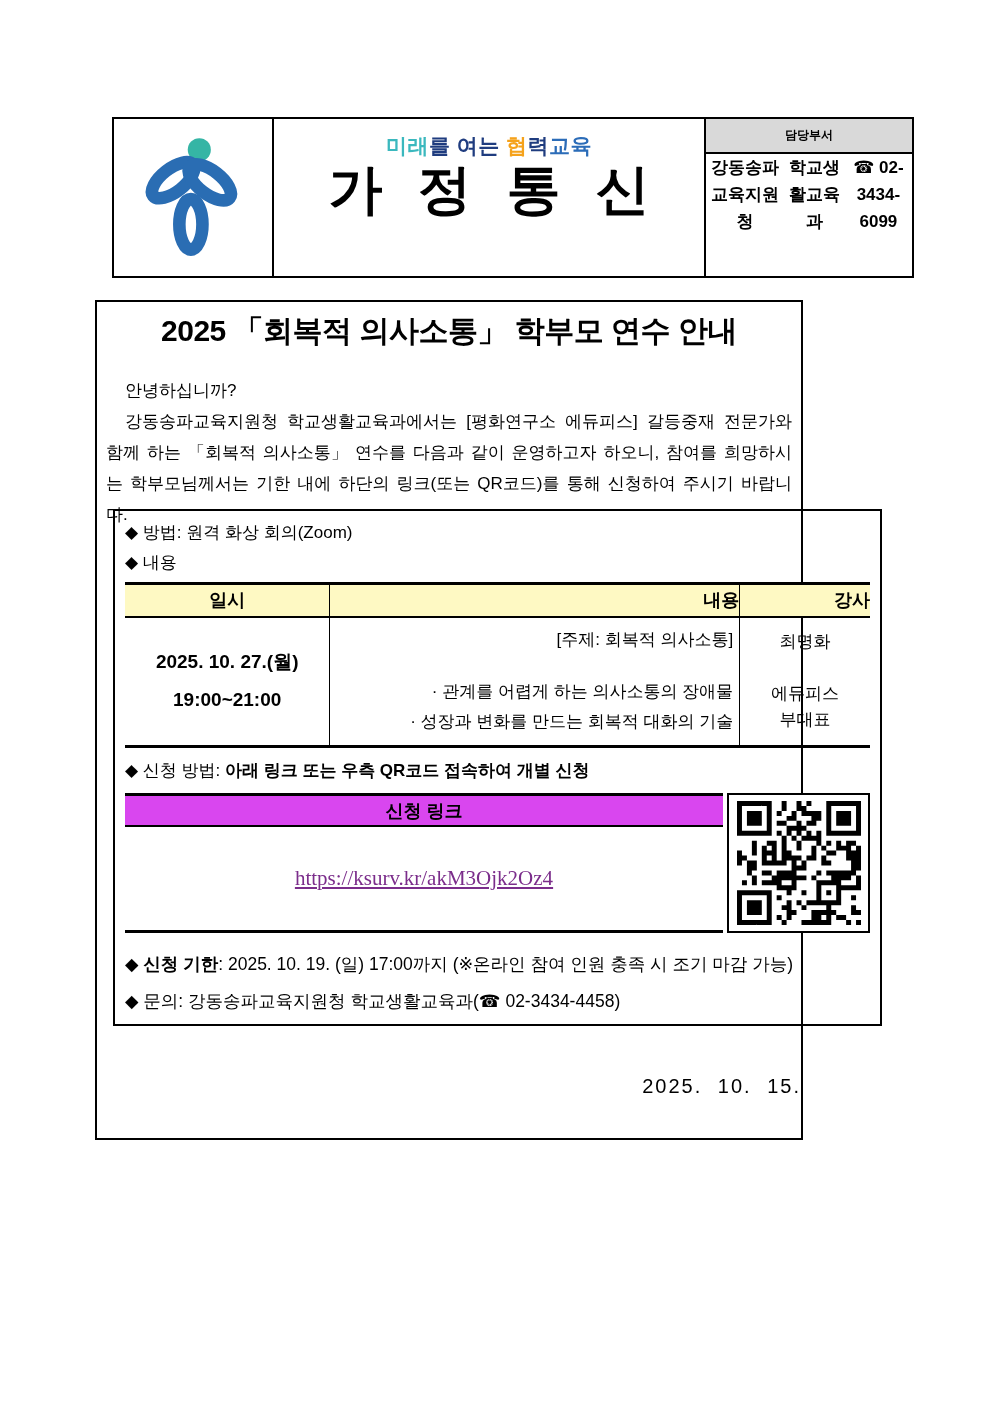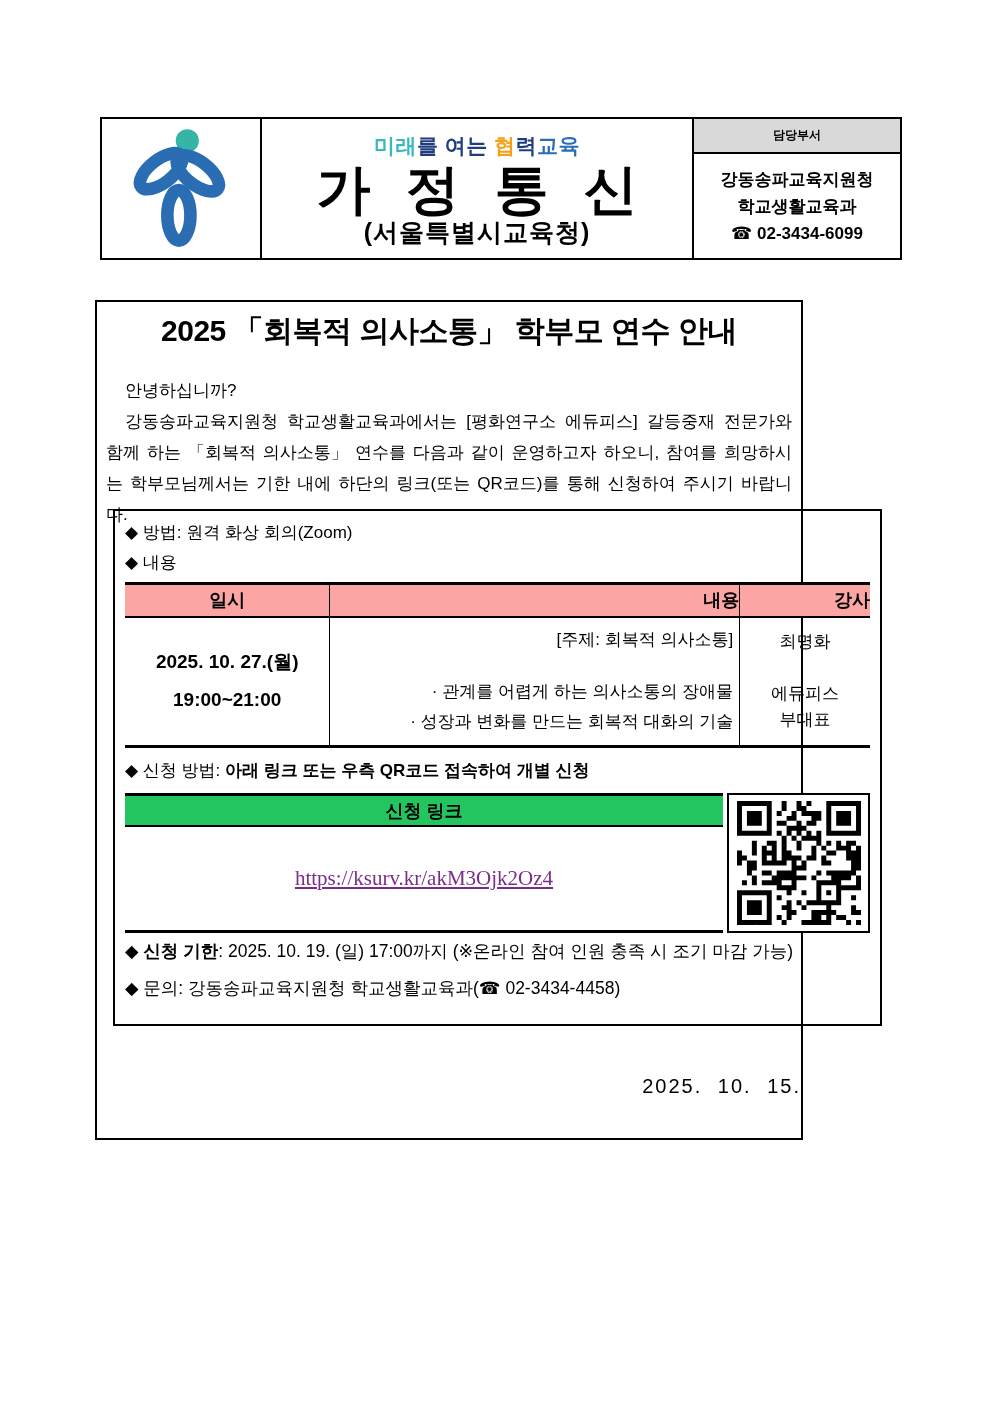--- a/index.html
+++ b/index.html
@@ -5,35 +5,35 @@
   * { margin:0; padding:0; box-sizing:border-box; }
   html,body { background:#fff; }
   body {
     width:992px; height:1403px; position:relative;
     font-family:"Liberation Sans","DejaVu Sans",sans-serif;
     color:#000;
   }
 
   
   .header-table {
-    position:absolute; left:100px; top:117px; width:802px; height:143px;
+    position:absolute; left:112px; top:117px; width:802px; height:161px;
     border:2px solid #000; display:flex; background:#fff;
   }
   .logo-cell { width:160px; border-right:2px solid #000; display:flex; align-items:center; justify-content:center; }
   .title-cell { flex:1; border-right:2px solid #000; text-align:center; padding-top:13px; }
   .slogan { font-size:21px; font-weight:bold; letter-spacing:0.5px; }
   .main-masthead { font-size:54px; font-weight:900; letter-spacing:10px; line-height:58px; margin-left:10px; }
   .masthead-sub { font-size:25px; font-weight:800; letter-spacing:1px; margin-top:-2px; }
   .dept-cell { width:206px; display:flex; flex-direction:column; }
   .dept-header {
     height:35px; background:#d9d9d9; border-bottom:2px solid #000;
     font-weight:bold; font-size:12px; text-align:center; line-height:33px;
   }
   .dept-body {
-    flex:1; display:flex; flex-direction:column; justify-content:center;
+    flex:1; display:flex; flex-direction:row; justify-content:center;
     text-align:center; font-weight:bold; font-size:17px; line-height:27px;
   }
 
   
   .content-box {
     position:absolute; left:95px; top:300px; width:708px; height:840px;
     border:2px solid #000; background:#fff;
   }
   .notice-title {
     margin-top:9px; text-align:center; font-size:30px; font-weight:900; letter-spacing:-0.5px;
@@ -46,56 +46,56 @@
   .inner-box {
     position:absolute; left:16px; top:207px; width:769px; height:517px;
     border:2px solid #000; padding:7px 10px 0 10px;
   }
   .bullet-line { font-size:17px; line-height:30px; white-space:nowrap; }
   .bullet-line .b-bold { font-weight:bold; }
 
   
   .schedule-table { width:100%; border-collapse:collapse; margin-top:4px; table-layout:fixed; }
   .schedule-table th {
-    background:#fca5a5; font-size:18px; font-weight:bold; height:33px;
+    background:#fef9c3; font-size:18px; font-weight:bold; height:33px;
     border-top:3px solid #000; border-bottom:2px solid #000;
   }
   .schedule-table td { border-bottom:3px solid #000; vertical-align:middle; height:129px; }
   .col-divider-l { border-left:1.5px solid #000;text-align:right; }
   .cell-datetime { text-align:center; font-weight:bold; font-size:19px; line-height:30px; }
   .cell-datetime .dt-gap { display:block; height:8px; }
   .cell-contents { padding:10px 6px 8px 14px; font-size:17px; }
   .cell-contents .topic { margin-bottom:26px; }
   .cell-contents .item { line-height:30px; }
   .cell-instructor { text-align:center; font-size:17px; line-height:26px; }
   .cell-instructor .inst-gap { display:block; height:26px; }
 
   .apply-method-line { margin-top:8px; }
 
   
   .apply-area { display:flex; margin-top:7px; height:140px; }
   .apply-left { flex:1; display:flex; flex-direction:column; }
   .link-header {
-    height:34px; background:#22c55e; border-top:3px solid #000; border-bottom:2px solid #000;
+    height:34px; background:#d946ef; border-top:3px solid #000; border-bottom:2px solid #000;
     font-weight:bold; font-size:18px; text-align:center; line-height:31px;
   }
   .link-cell {
     flex:1; border-bottom:3px solid #000;
     display:flex; align-items:center; justify-content:center;
   }
   .apply-link {
     font-family:"Liberation Serif","DejaVu Serif",serif;
     font-size:21px; color:#7b2d8b; text-decoration:underline;
   }
   .qr-cell {
     width:143px; border:2px solid #000; margin-left:4px;
     display:flex; align-items:center; justify-content:center; background:#fff;
   }
 
-  .footer-bullets { }
+  .footer-bullets { margin-top:13px; }
   .footer-bullets .bullet-line { line-height:37px; font-size:17.5px; }
 
   .issue-date {
     position:absolute; left:0; bottom:40px; width:100%;
     text-align:right; font-size:20px; letter-spacing:2px; word-spacing:8px;
   }
 </style>
 </head>
 <body>
 
@@ -108,21 +108,20 @@
           <ellipse cx="31" cy="44" rx="24" ry="11" transform="rotate(-38 31 44)"></ellipse>
           <ellipse cx="66" cy="46" rx="24" ry="11" transform="rotate(38 66 46)"></ellipse>
           <ellipse cx="48" cy="86" rx="11" ry="24"></ellipse>
         </g>
       </svg>
     </span>
   </div>
   <div class="title-cell">
     <div class="slogan"><span style="color: rgb(59, 184, 190);">미래</span><span style="color: rgb(31, 60, 127);">를 여는 </span><span style="color: rgb(245, 162, 27);">협</span><span style="color: rgb(31, 60, 127);">력</span><span style="color: rgb(43, 108, 184);">교육</span></div>
     <div class="main-masthead">가 정 통 신</div>
-    <div class="masthead-sub">(서울특별시교육청)</div>
   </div>
   <div class="dept-cell">
     <div class="dept-header">담당부서</div>
     <div class="dept-body">
       <div>강동송파교육지원청</div>
       <div>학교생활교육과</div>
       <div>☎ 02-3434-6099</div>
     </div>
   </div>
 </div>

